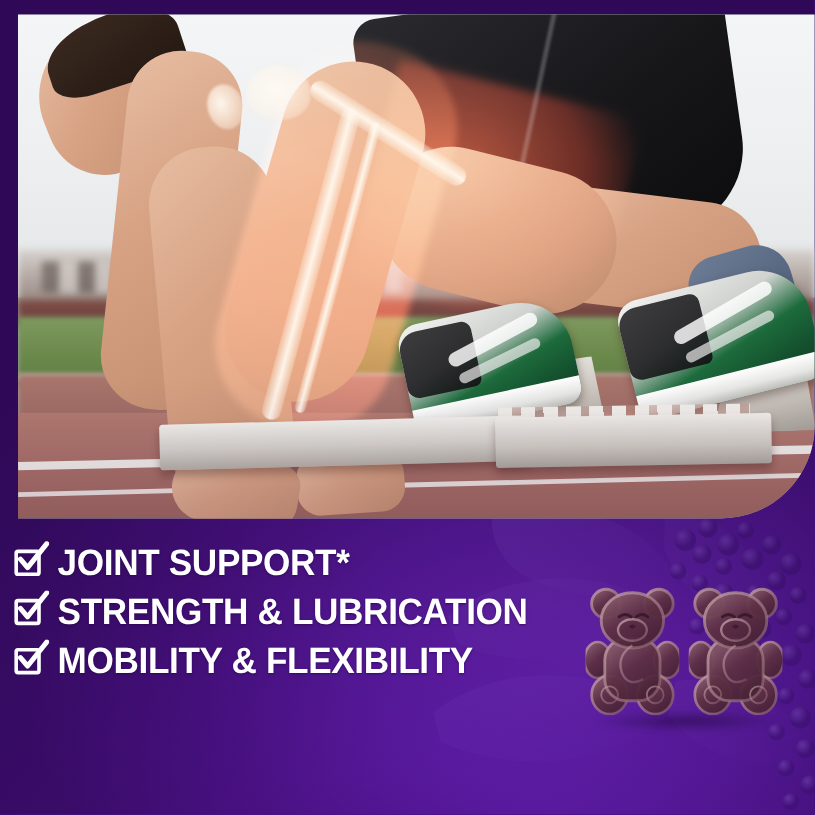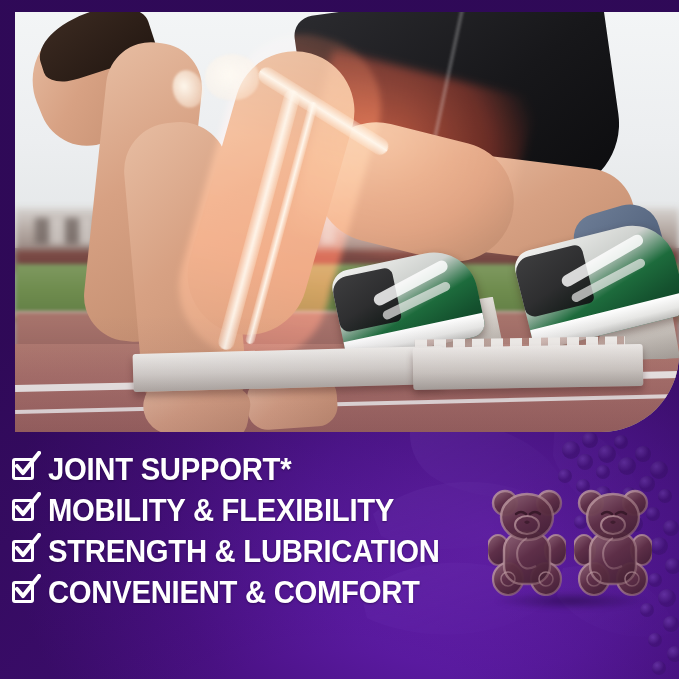--- a/index.html
+++ b/index.html
@@ -576,39 +576,30 @@
       <span class="benefit-text">JOINT SUPPORT*</span>
     </div>
 
     <div class="benefit-row">
       <span class="check-box">
         <span class="sq"></span>
         <svg class="tick" viewBox="0 0 28 28" aria-hidden="true">
           <path d="M4 15 L10 22 L26 2" fill="none" stroke="#ffffff" stroke-width="4.2" stroke-linecap="round" stroke-linejoin="round"></path>
         </svg>
       </span>
-      <span class="benefit-text">MOBILITY &amp; FLEXIBILITY</span>
+      <span class="benefit-text">STRENGTH &amp; LUBRICATION</span>
     </div>
 
     <div class="benefit-row">
       <span class="check-box">
         <span class="sq"></span>
         <svg class="tick" viewBox="0 0 28 28" aria-hidden="true">
           <path d="M4 15 L10 22 L26 2" fill="none" stroke="#ffffff" stroke-width="4.2" stroke-linecap="round" stroke-linejoin="round"></path>
         </svg>
       </span>
-      <span class="benefit-text">STRENGTH &amp; LUBRICATION</span>
+      <span class="benefit-text">MOBILITY &amp; FLEXIBILITY</span>
     </div>
 
-    <div class="benefit-row">
-      <span class="check-box">
-        <span class="sq"></span>
-        <svg class="tick" viewBox="0 0 28 28" aria-hidden="true">
-          <path d="M4 15 L10 22 L26 2" fill="none" stroke="#ffffff" stroke-width="4.2" stroke-linecap="round" stroke-linejoin="round"></path>
-        </svg>
-      </span>
-      <span class="benefit-text">CONVENIENT &amp; COMFORT</span>
-    </div>
 
 
   </div>
 
 </div>
 
 </body></html>

